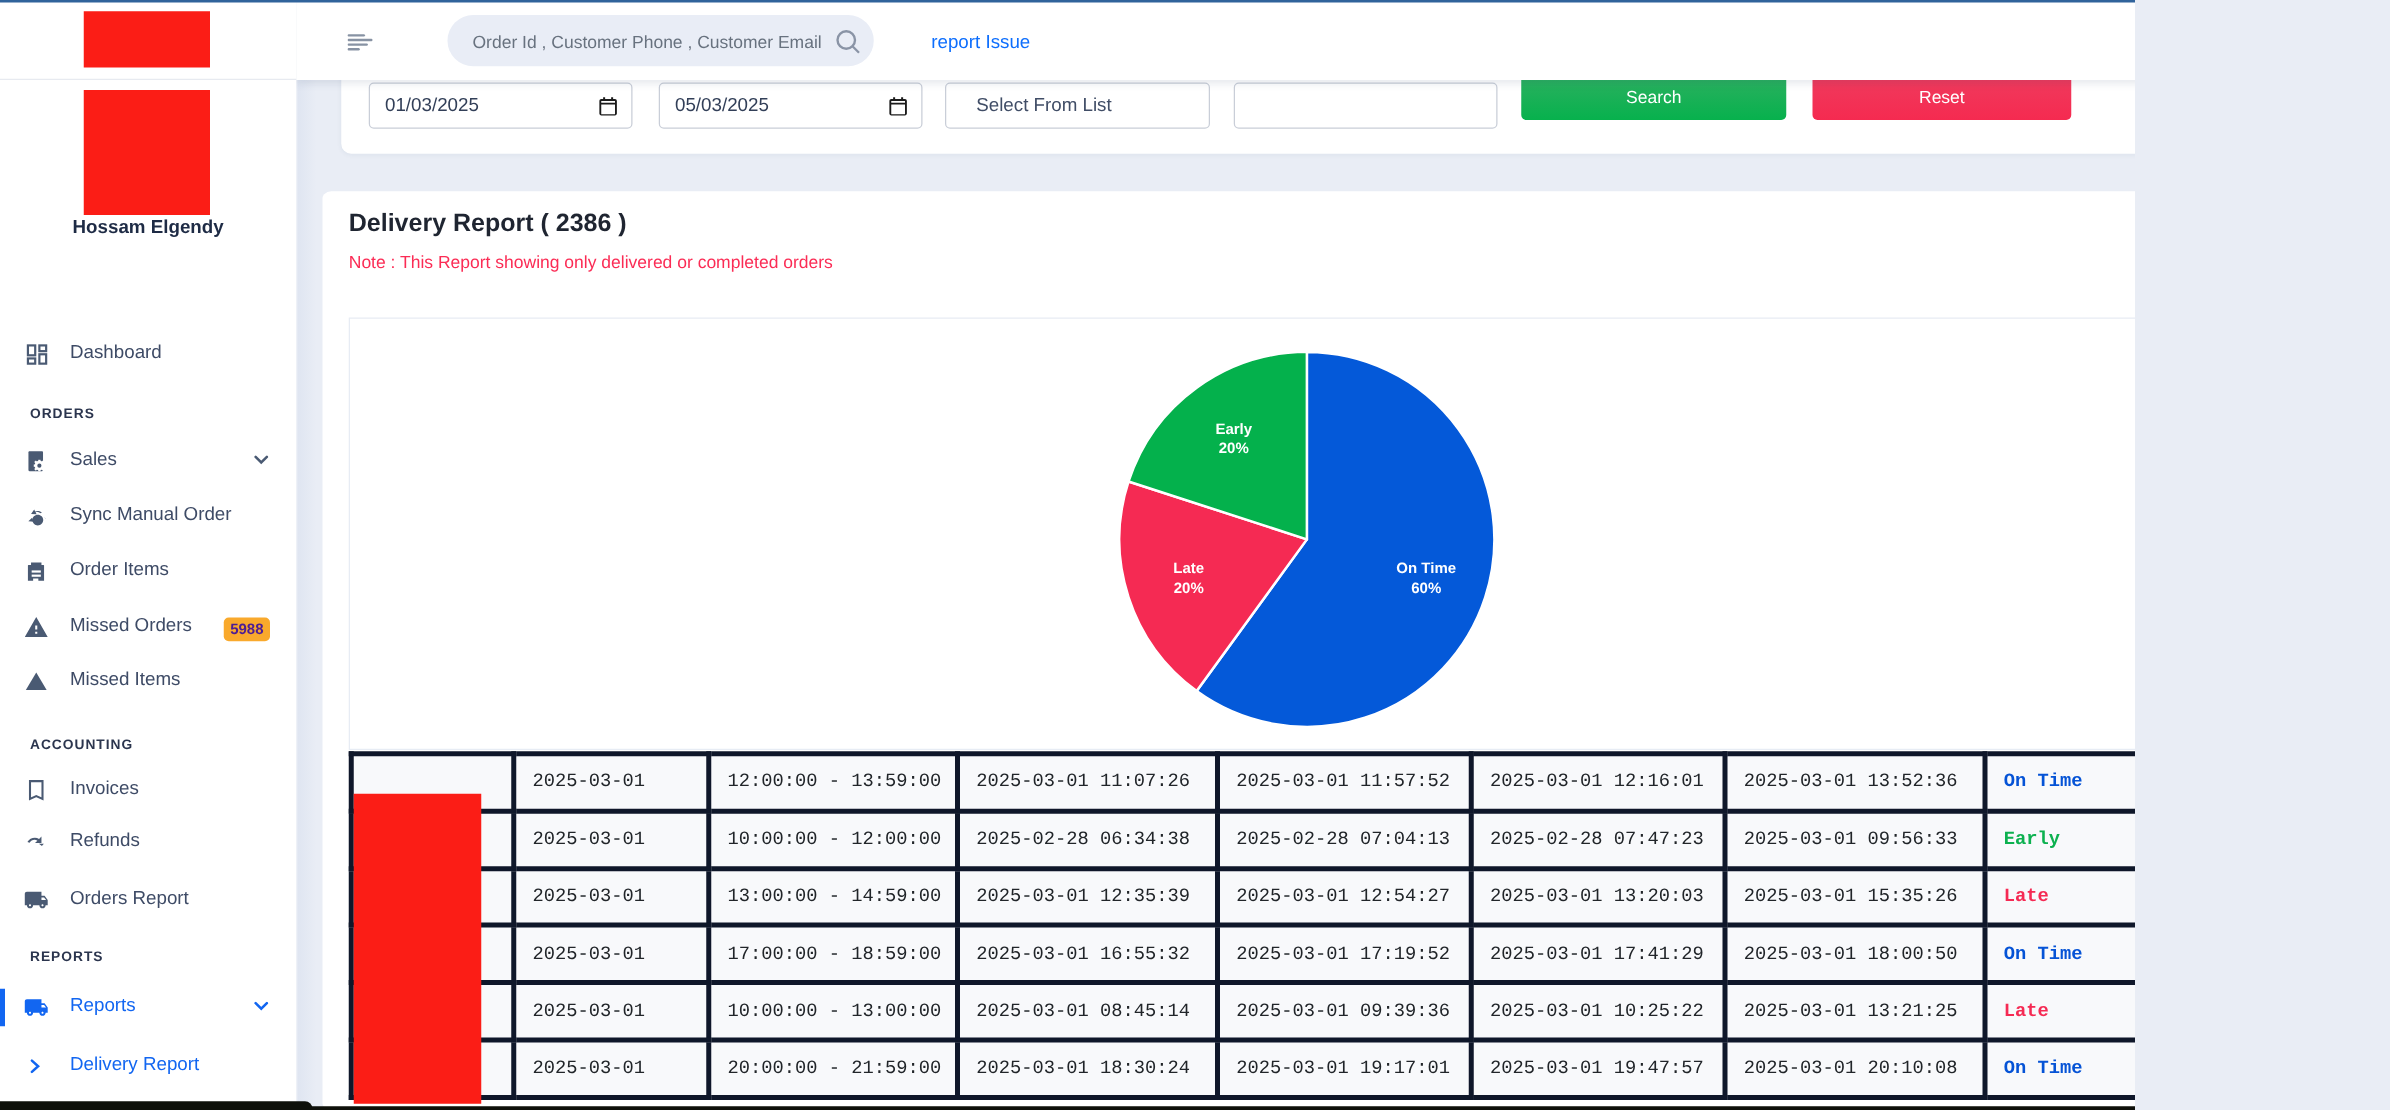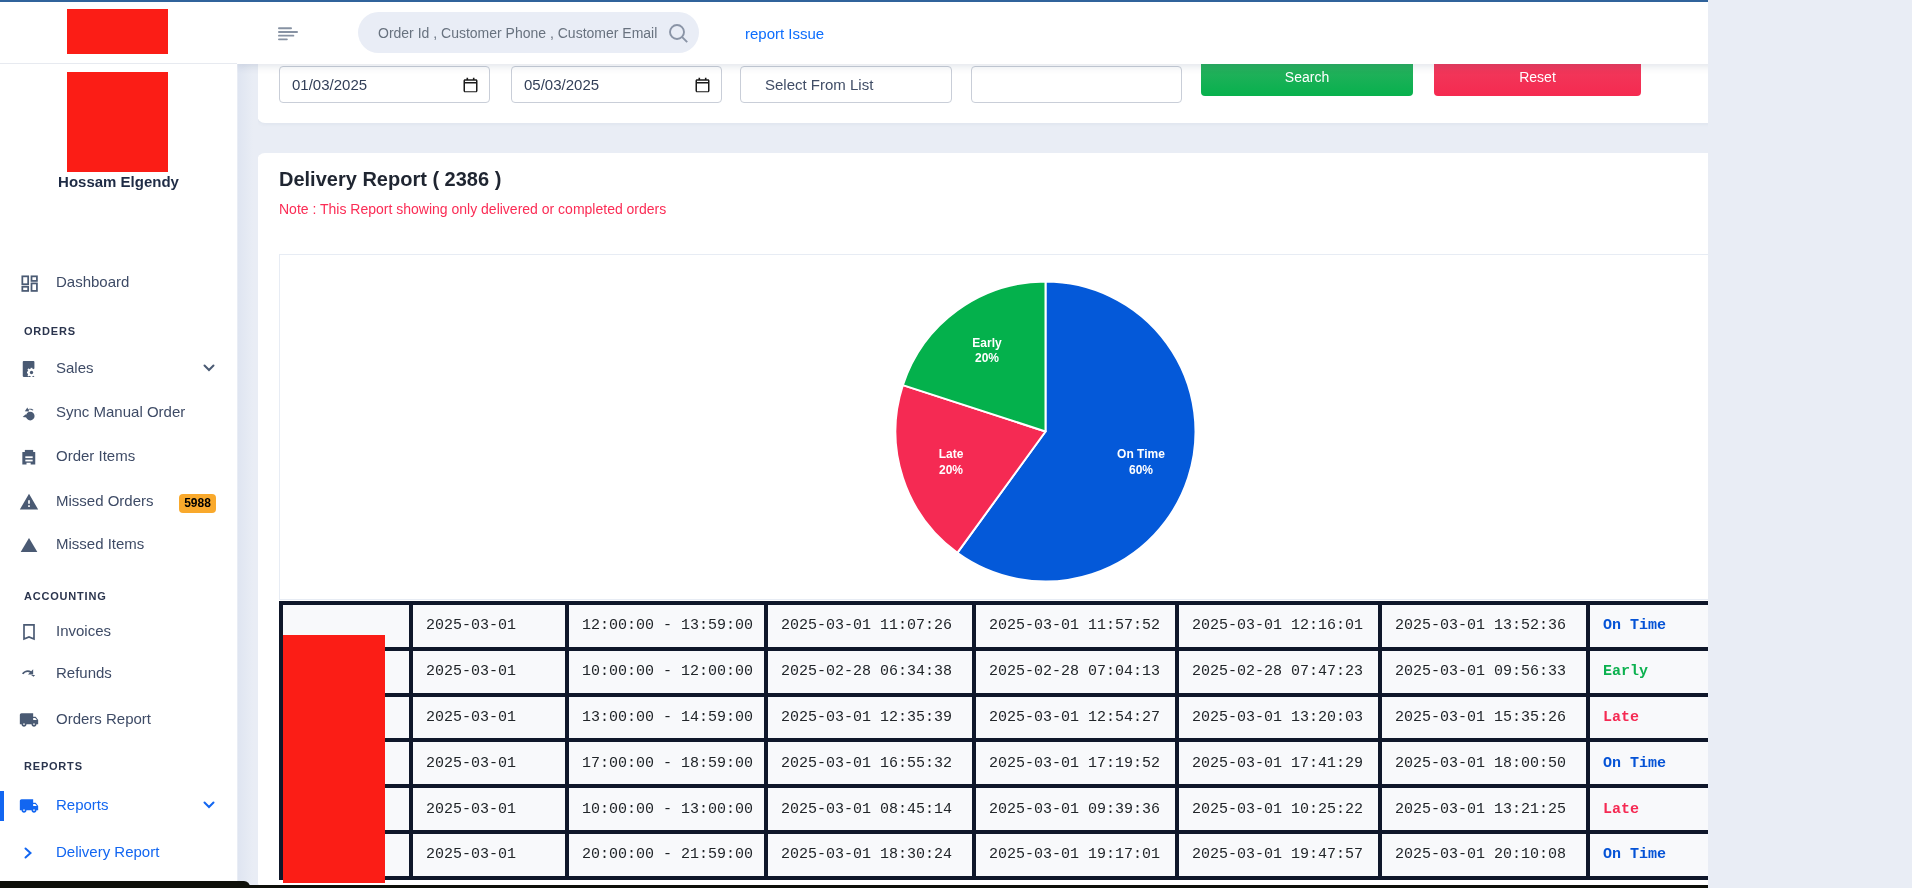--- a/index.html
+++ b/index.html
@@ -14,21 +14,21 @@
 
 .topbar { left:237px; top:0; width:1675px; height:64px; background:#fff; z-index:8; box-shadow:0 3px 7px rgba(50,70,110,0.13); }
 .gutter { left:238px; top:64px; width:20px; height:824px; background:linear-gradient(to right,#dfe5f1,#e9edf5 75%); z-index:7; }
 
 
 .searchpill { left:121px; top:12px; width:341px; height:41px; border-radius:21px; background:#e9edf6; }
 .searchpill .ph { position:absolute; left:20px; top:13px; font-size:14px; color:#68727f; }
 .reportissue { left:488px; top:25px; font-size:15px; font-weight:500; color:#0d6efd;margin-left:20px; }
 
 
-.filtercard { left:257px; top:38px; width:1637px; height:85px; background:#fff; border-radius:8px; z-index:2; box-shadow:0 1px 4px rgba(40,60,100,0.06); }
+.filtercard { left:273px; top:38px; width:1637px; height:85px; background:#fff; border-radius:8px; z-index:2; box-shadow:0 1px 4px rgba(40,60,100,0.06); }
 .fin { position:absolute; top:28px; height:37px; border:1px solid #c9ced8; border-radius:4px; background:#fff; font-size:15px; color:#323f58; line-height:35px; padding-left:12px; }
 .fbtn { position:absolute; top:21px; height:37px; border-radius:4px; color:#fff; font-size:14px; text-align:center; line-height:36px; }
 
 
 .reportcard { left:257px; top:153px; width:1637px; height:735px; background:#fff; border-radius:8px; z-index:2; }
 .rtitle { position:absolute; left:22px; top:15px; font-size:20px; font-weight:700; color:#1f2531; }
 .rnote { position:absolute; left:22px; top:48px; font-size:14px; color:#fb2c55; }
 .chartbox { position:absolute; left:22px; top:101px; width:1595px; height:346px; border:1px solid #e7ecf4; background:#fff; }
 
 
@@ -48,21 +48,21 @@
 .uname { position:absolute; left:0; top:173px; width:237px; text-align:center; font-size:15px; font-weight:700; color:#1e2b45; }
 .phone { position:absolute; left:10px; top:200px; width:217px; height:42px; border-radius:21px; border:1px solid #edeff4; box-shadow:0 1px 6px rgba(40,60,100,0.10); }
 .phone span { position:absolute; left:20px; top:12px; font-size:15px; color:#69778e; }
 .mi { position:absolute; left:0; width:237px; height:24px; }
 .mi .mic { position:absolute; left:19px; top:2px; width:20px; height:20px; }
 .mi .mtx { position:absolute; left:56px; top:2px; font-size:15px; color:#3e4b66; }
 .mi .chev { position:absolute; left:203px; top:7px; }
 .mlabel { position:absolute; left:24px; font-size:11px; font-weight:700; color:#2b354e; letter-spacing:0.8px; }
 .blue { color:#1266f1 !important; }
 .actbar { position:absolute; left:0px; top:791px; width:4px; height:30px; background:#1266f1; }
-.badge { position:absolute; left:179px; top:494px; width:37px; height:19px; background:#f9a92c; border-radius:4px; color:#000000; font-size:12px; font-weight:700; text-align:center; line-height:19px; }
+.badge { position:absolute; left:179px; top:494px; width:37px; height:19px; background:#f9a92c; border-radius:4px; color:#4c1d95; font-size:12px; font-weight:700; text-align:center; line-height:19px; }
 
 
 .fab { left:1844px; top:816px; width:50px; height:50px; border-radius:12px; background:#1266f1; z-index:30; }
 
 
 .dark1 { left:0; top:885px; width:1912px; height:3px; background:#0e100a; z-index:40; }
 .dark2 { left:0; top:881px; width:250px; height:7px; background:#0e100a; border-top-right-radius:6px; z-index:40; }
 </style>
 </head>
 <body>

